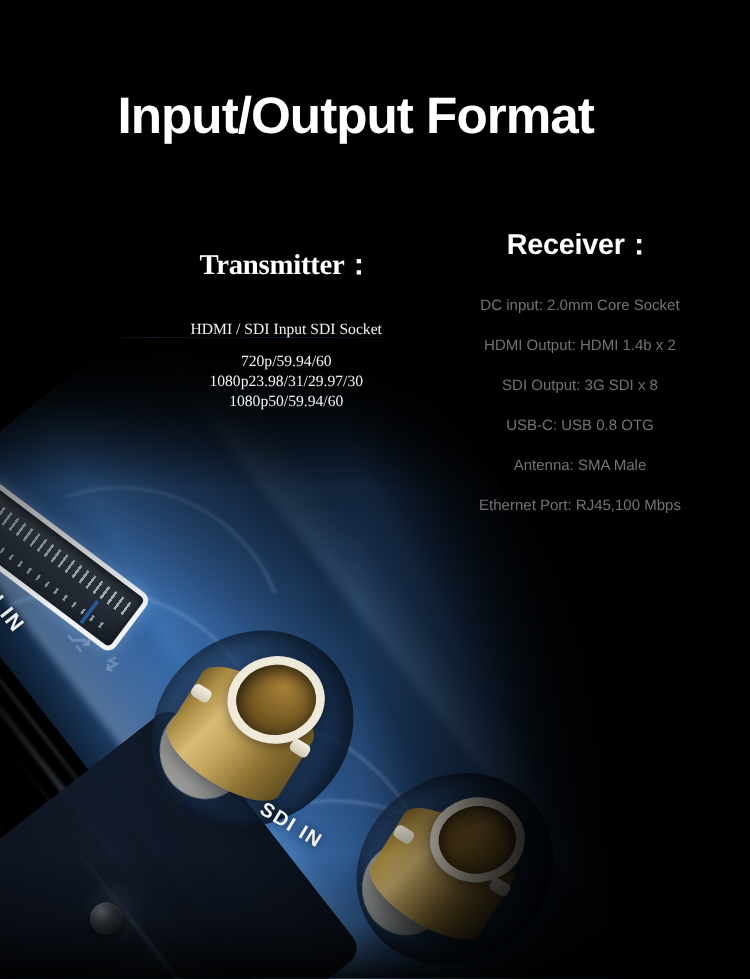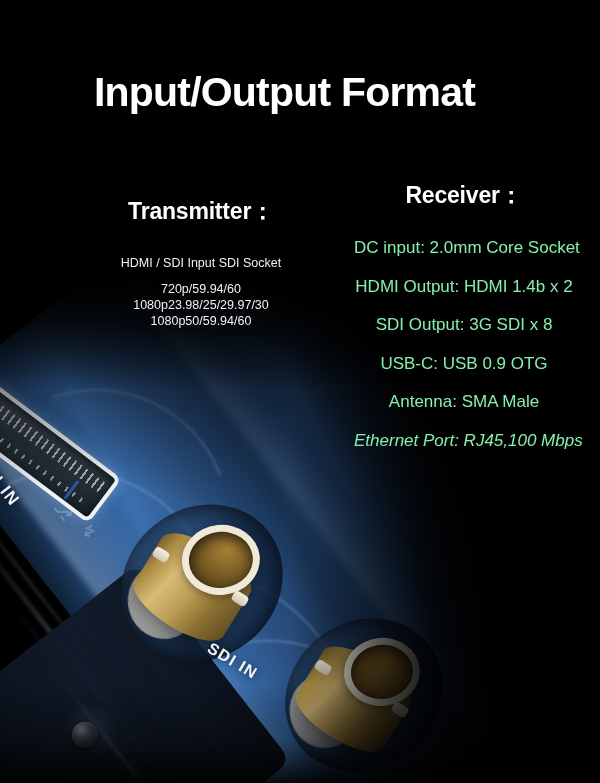--- a/index.html
+++ b/index.html
@@ -340,21 +340,21 @@
     top: 70px;
     font-size: 41px;
     font-weight: 700;
     letter-spacing: -0.8px;
     line-height: 1.12;
     color: #ffffff;
     white-space: nowrap;
   }
 
   .column { position: absolute; }
-  #column-transmitter { left: 76px; top: 196px; width: 250px; }
+  #column-transmitter { left: 104px; top: 196px; width: 250px; font-family: Liberation Serif, serif; }
   #column-receiver    { left: 354px; top: 180px; width: 220px; }
 
   .column-heading {
     font-size: 23px;
     font-weight: 700;
     letter-spacing: -0.2px;
     color: #ffffff;
     white-space: nowrap;
     margin-bottom: 0;
   }
@@ -376,27 +376,27 @@
     line-height: 16px;
     color: #f2f2f2;
     white-space: nowrap;
   }
 
   #rx-specs {
     margin-top: 26px;
     list-style: none;
   }
   #rx-specs li {
-    font-size: 17px;
+    font-size: 12px;
     line-height: 1.3;
-    color: #86efac;
+    color: #737373;
     margin-bottom: 16.5px;
     white-space: nowrap;
   }
-  #rx-specs li:last-child { margin-bottom: 0; font-style: italic; }
+  #rx-specs li:last-child { margin-bottom: 0; }
 </style>
 </head>
 <body>
 
 <div id="product-photo">
 
   <div class="chassis-back"></div>
   <div class="chassis"></div>
 
   <div class="arc a4"></div>
@@ -459,30 +459,30 @@
 
   <h1 id="page-title">Input/Output Format</h1>
 
   <div class="column" id="column-transmitter">
     <div class="column-heading">Transmitter：</div>
 
     <div class="tx-intro">HDMI / SDI Input SDI Socket</div>
 
     <ul id="tx-formats">
       <li>720p/59.94/60</li>
-      <li>1080p23.98/25/29.97/30</li>
+      <li>1080p23.98/31/29.97/30</li>
       <li>1080p50/59.94/60</li>
     </ul>
   </div>
 
   <div class="column" id="column-receiver">
     <div class="column-heading">Receiver：</div>
 
     <ul id="rx-specs">
       <li>DC input: 2.0mm Core Socket</li>
       <li>HDMI Output: HDMI 1.4b x 2</li>
       <li>SDI Output: 3G SDI x 8</li>
-      <li>USB-C: USB 0.9 OTG</li>
+      <li>USB-C: USB 0.8 OTG</li>
       <li>Antenna: SMA Male</li>
       <li>Ethernet Port: RJ45,100 Mbps</li>
     </ul>
   </div>
 </div>
 
 </body></html>

